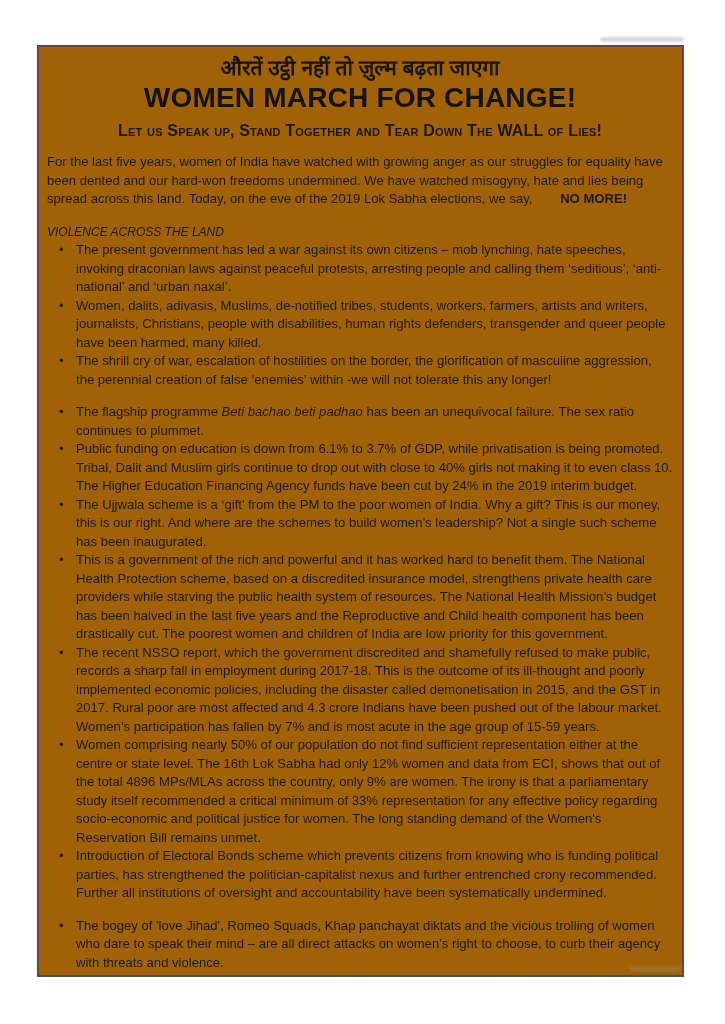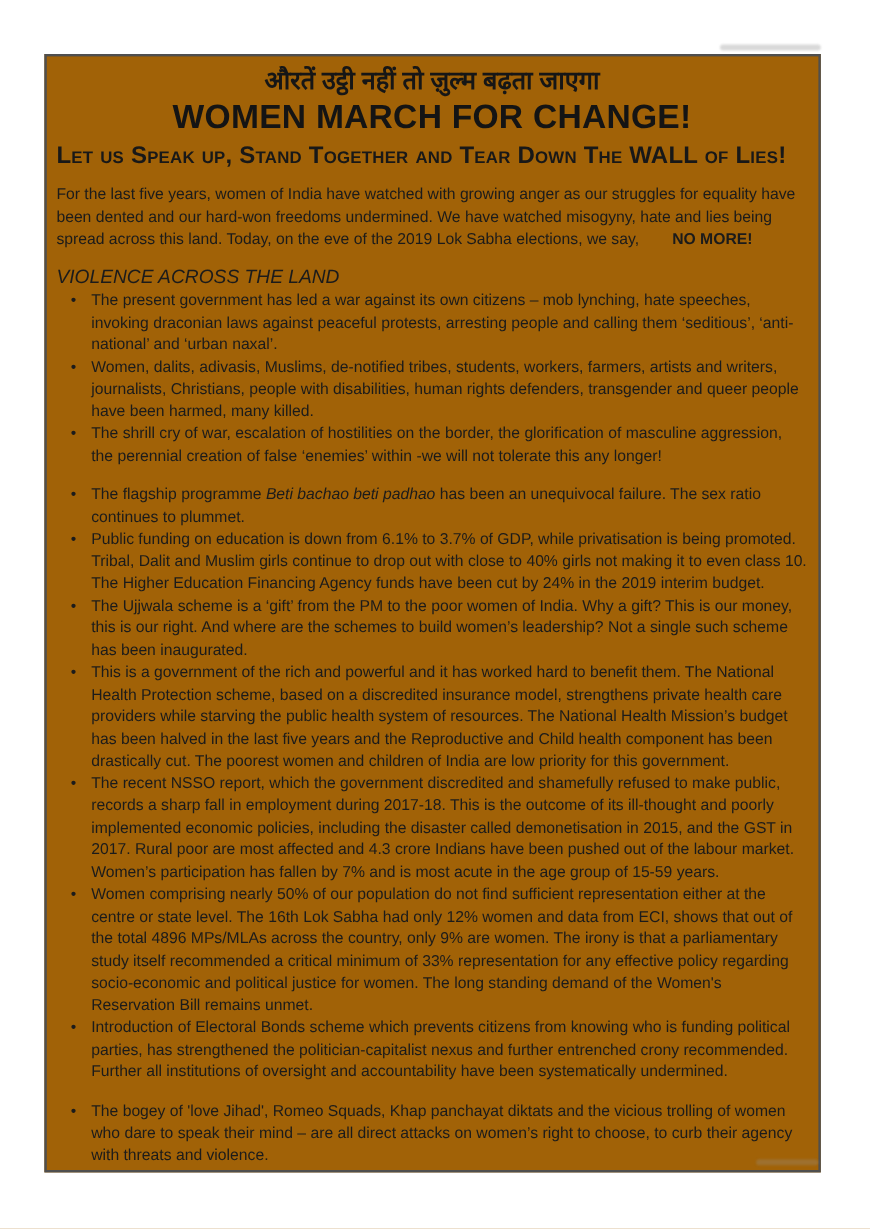--- a/index.html
+++ b/index.html
@@ -38,43 +38,43 @@
     margin: 1px 0 0 0;
     text-align: center;
     font-size: 28px;
     font-weight: bold;
     letter-spacing: 0.2px;
     color: #141414;
     line-height: 28px;
   }
   .subtitle {
     margin: 9px 0 0 0;
-    text-align: left;
-    font-size: 20px;
+    text-align: center;
+    font-size: 16px;
     font-weight: bold;
     font-variant: small-caps;
     letter-spacing: 0.2px;
     color: #181818;
     line-height: 19px;
   }
   .body-text {
     font-size: 13.1px;
     line-height: 18.5px;
   }
   .intro {
     margin: 13px 0 0 0;
     text-align: left;
   }
   .section {
     margin-top: 14px;
   }
   .section-heading {
     font-style: italic;
     font-weight: normal;
-    font-size: 16px;
+    font-size: 12px;
     line-height: 18.5px;
     margin: 0;
   }
   ul.bullets {
     list-style: none;
     margin: 0;
     padding: 0;
   }
   ul.bullets li {
     position: relative;

